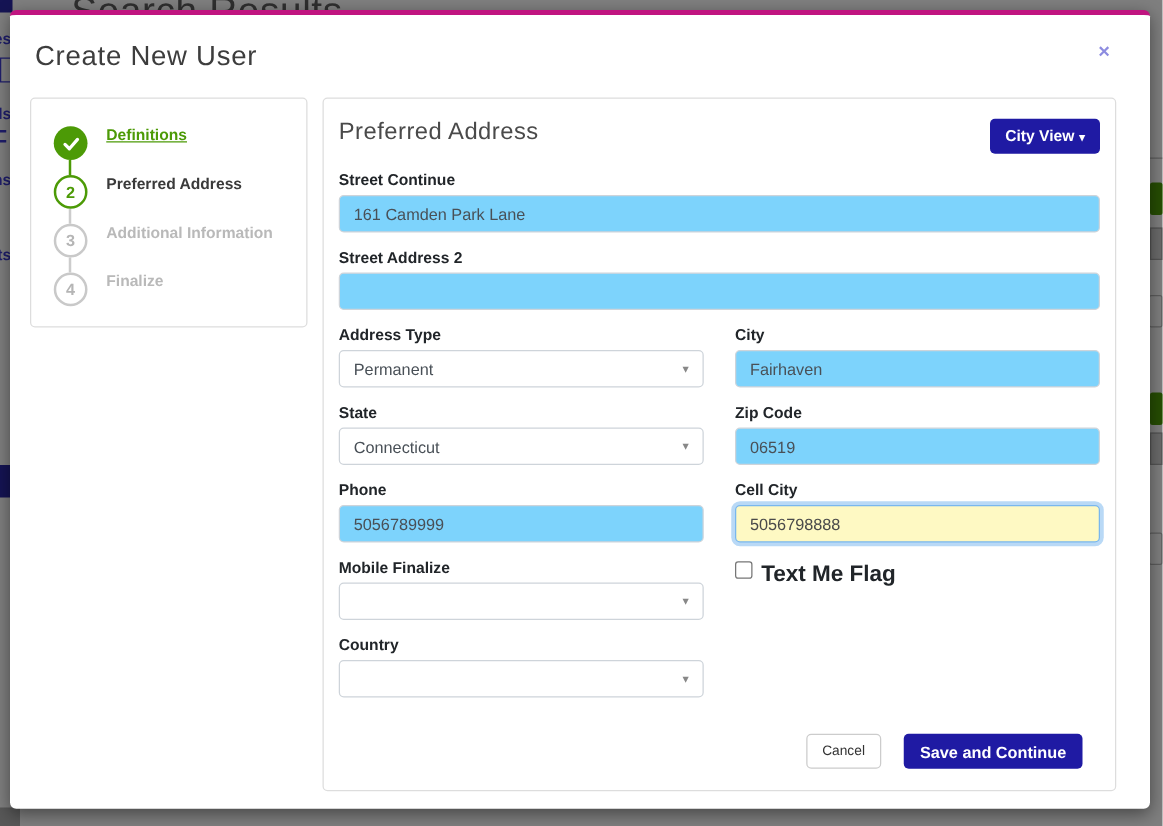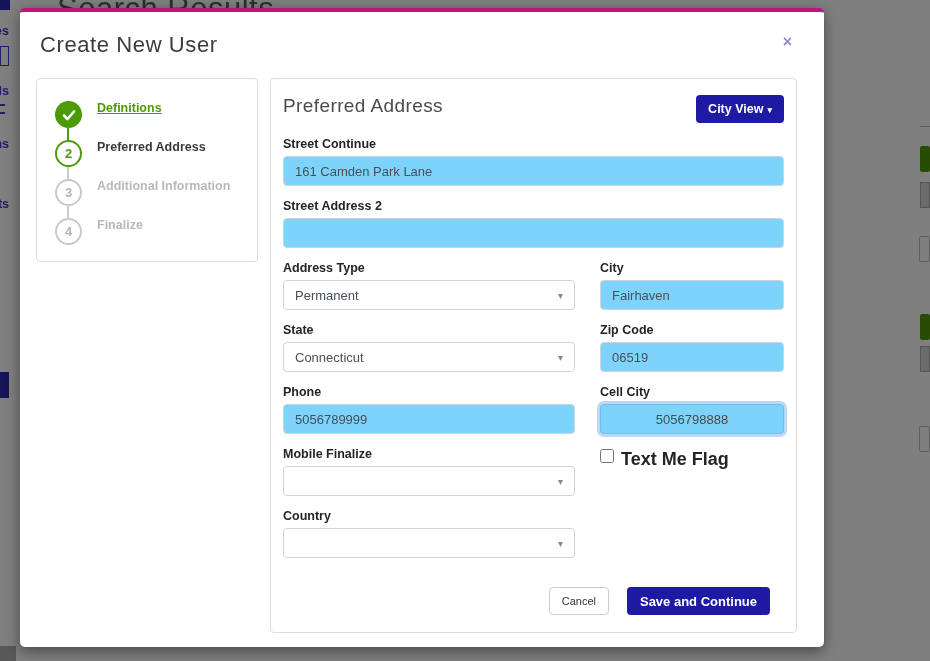--- a/index.html
+++ b/index.html
@@ -20,21 +20,21 @@
   .bg-navy-left { left:0; top:372px; width:9px; height:26px; background:#2b29a8; }
   .bg-dark-corner { left:0; top:646px; width:16px; height:15px; background:#b0b0b0; }
   .bg-hline { left:920px; width:10px; height:1px; background:#bbb; }
   .bg-green { left:920px; width:10px; height:26px; background:#4c9a06; border-radius:2px; }
   .bg-gray  { left:920px; width:10px; height:26px; background:#d6d6d6; border:1px solid #aaa; }
   .bg-boxr  { left:919px; width:11px; height:26px; background:#fff; border:1px solid #bbb; border-radius:2px; }
 
   #overlay { position:absolute; inset:0; background:rgba(0,0,0,0.5); z-index:5; }
 
   
-  #modal { position:absolute; left:20px; top:8px; width:804px; height:639px; z-index:10;
+  #modal { position:absolute; left:8px; top:8px; width:912px; height:639px; z-index:10;
            background:#fff; border-top:4px solid #c01480; border-radius:5px;
            box-shadow:0 4px 14px rgba(0,0,0,.45); }
   .modal-header { position:relative; padding:20px 0 20px 20px; }
   .modal-title  { font-size:22px; font-weight:300; color:#3d3d3d; letter-spacing:.6px; }
   .close-x { position:absolute; top:22px; right:32px; font-size:16px; font-weight:700;
              color:#8d8ce0; cursor:pointer; line-height:1; }
   .modal-body { display:flex; gap:12px; padding:0 27px 0 16px; align-items:flex-start; }
 
   
   .stepper-card { width:222px; height:184px; border:1px solid #ddd; border-radius:4px;
@@ -64,22 +64,22 @@
                   font-family:inherit; cursor:pointer; }
   .btn-editview .caret { font-size:9px; margin-left:4px; }
 
   .form-row { margin-bottom:13px; }
   .form-row.cols { display:grid; grid-template-columns:292px 1fr; column-gap:25px; }
   .field-label { display:block; font-size:12.5px; font-weight:700; color:#212529;
                  margin-bottom:5px; }
   .t-input { width:100%; height:30px; border:1px solid #ced4da; border-radius:4px;
              padding:0 11px; font-size:13px; color:#495057; font-family:inherit;
              background:#7dd3fc; }
-  .t-input.highlight { background:#7dd3fc; border-color:#79b7ee;
-                       box-shadow:0 0 0 3px #b9d9f6; color:#4a4a4a;text-align:center; }
+  .t-input.highlight { background:#fef9c3; border-color:#79b7ee;
+                       box-shadow:0 0 0 3px #b9d9f6; color:#4a4a4a; }
   .sel { position:relative; width:100%; height:30px; border:1px solid #ced4da;
          border-radius:4px; background:#fff; display:flex; align-items:center;
          padding:0 26px 0 11px; font-size:13px; color:#495057; cursor:pointer; }
   .sel .caret { position:absolute; right:11px; top:50%; transform:translateY(-50%);
                 font-size:10px; color:#888; }
   .check-row { display:flex; align-items:flex-start; gap:7px; padding-top:2px; }
   .check-row input { width:14px; height:14px; margin-top:0; accent-color:#fff;
                      border:1px solid #999; cursor:pointer; }
   .check-label { font-size:18px; font-weight:700; color:#212529; }
 

